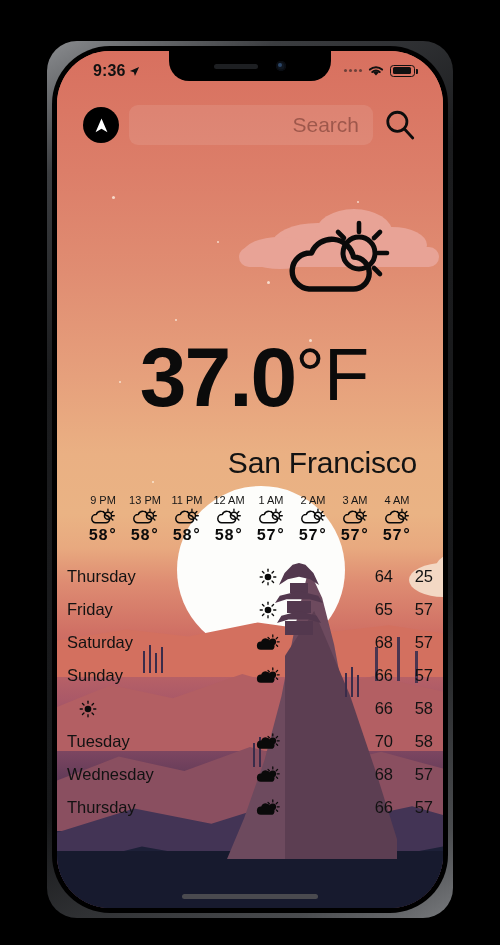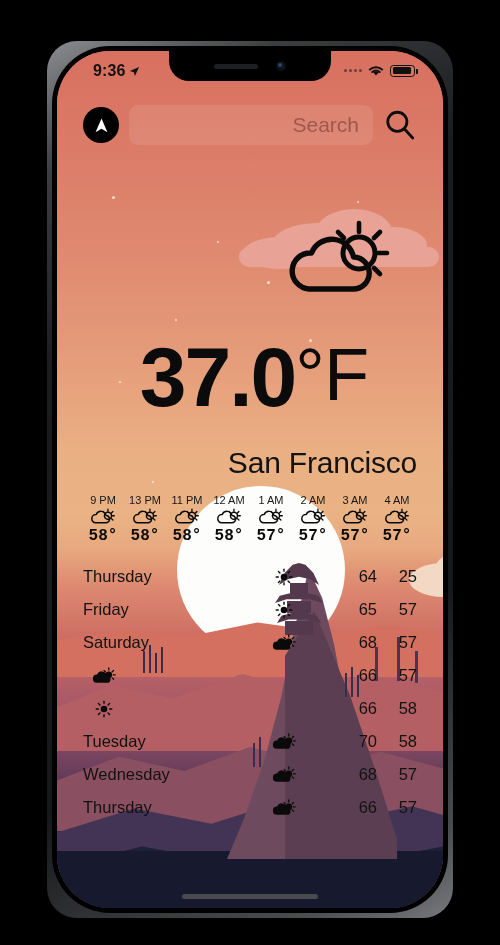--- a/index.html
+++ b/index.html
@@ -127,21 +127,21 @@
 
   
   .hourly{ position:absolute; left:0; top:443px; width:100%; z-index:20;
     display:flex; justify-content:space-between; padding:0 26px;}
   .hour{ display:flex; flex-direction:column; align-items:center; gap:2px; width:40px;}
   .hour-label{ font-size:11px; font-weight:400; color:#161616; white-space:nowrap;}
   .hour-icon{ width:24px; height:17px; }
   .hour-temp{ font-size:16px; font-weight:700; color:#0b0b0b;font-family:Liberation Mono, monospace; }
 
   
-  .daily{ position:absolute; left:0; top:509px; width:100%; z-index:20; padding:0 26px;}
+  .daily{ position:absolute; left:0; top:509px; width:100%; z-index:20; padding:0 10px;}
   .day-row{ height:33px; display:flex; align-items:center; }
   .day-name{ flex:0 0 180px; font-size:16.5px; color:#121212; }
   .day-icon-cell{ flex:0 0 auto; width:42px; display:flex; justify-content:center; }
   .day-icon{ width:24px; height:18px; }
   .day-spacer{ flex:1 1 auto; }
   .day-hi{ width:40px; text-align:right; font-size:16.5px; color:#121212; }
   .day-lo{ width:40px; text-align:right; font-size:16.5px; color:#121212; }
 
   
   .home-ind{ position:absolute; left:50%; transform:translateX(-50%); bottom:9px;
@@ -466,20 +466,21 @@
                 <circle cx="21" cy="9.5" r="4.2" fill="#0a0a0a"></circle>
                 <path d="M6 19.5 H18.5 a4.6 4.6 0 0 0 0.2 -9.2 a6.4 6.4 0 0 0 -12.2 -1.1 a4.1 4.1 0 0 0 -0.5 10.3 Z" fill="#0a0a0a"></path>
               </svg>
             </span>
             <span class="day-spacer"></span>
             <span class="day-hi">68</span>
             <span class="day-lo">57</span>
           </div>
 
           <div class="day-row">
+            <span class="day-name">Sunday</span>
             <span class="day-icon-cell">
               <svg class="day-icon" viewBox="0 0 30 22">
                 <g stroke="#0a0a0a" stroke-width="1.6" stroke-linecap="round" fill="none">
                   <line x1="21" y1="1" x2="21" y2="3.4"></line>
                     <line x1="27" y1="4" x2="25.3" y2="5.7"></line>
                   <line x1="29" y1="9.5" x2="26.6" y2="9.5"></line>
                     <line x1="27" y1="15" x2="25.3" y2="13.3"></line>
                   <line x1="15" y1="4" x2="16.7" y2="5.7"></line>
                 </g>
                 <circle cx="21" cy="9.5" r="4.2" fill="#0a0a0a"></circle>

